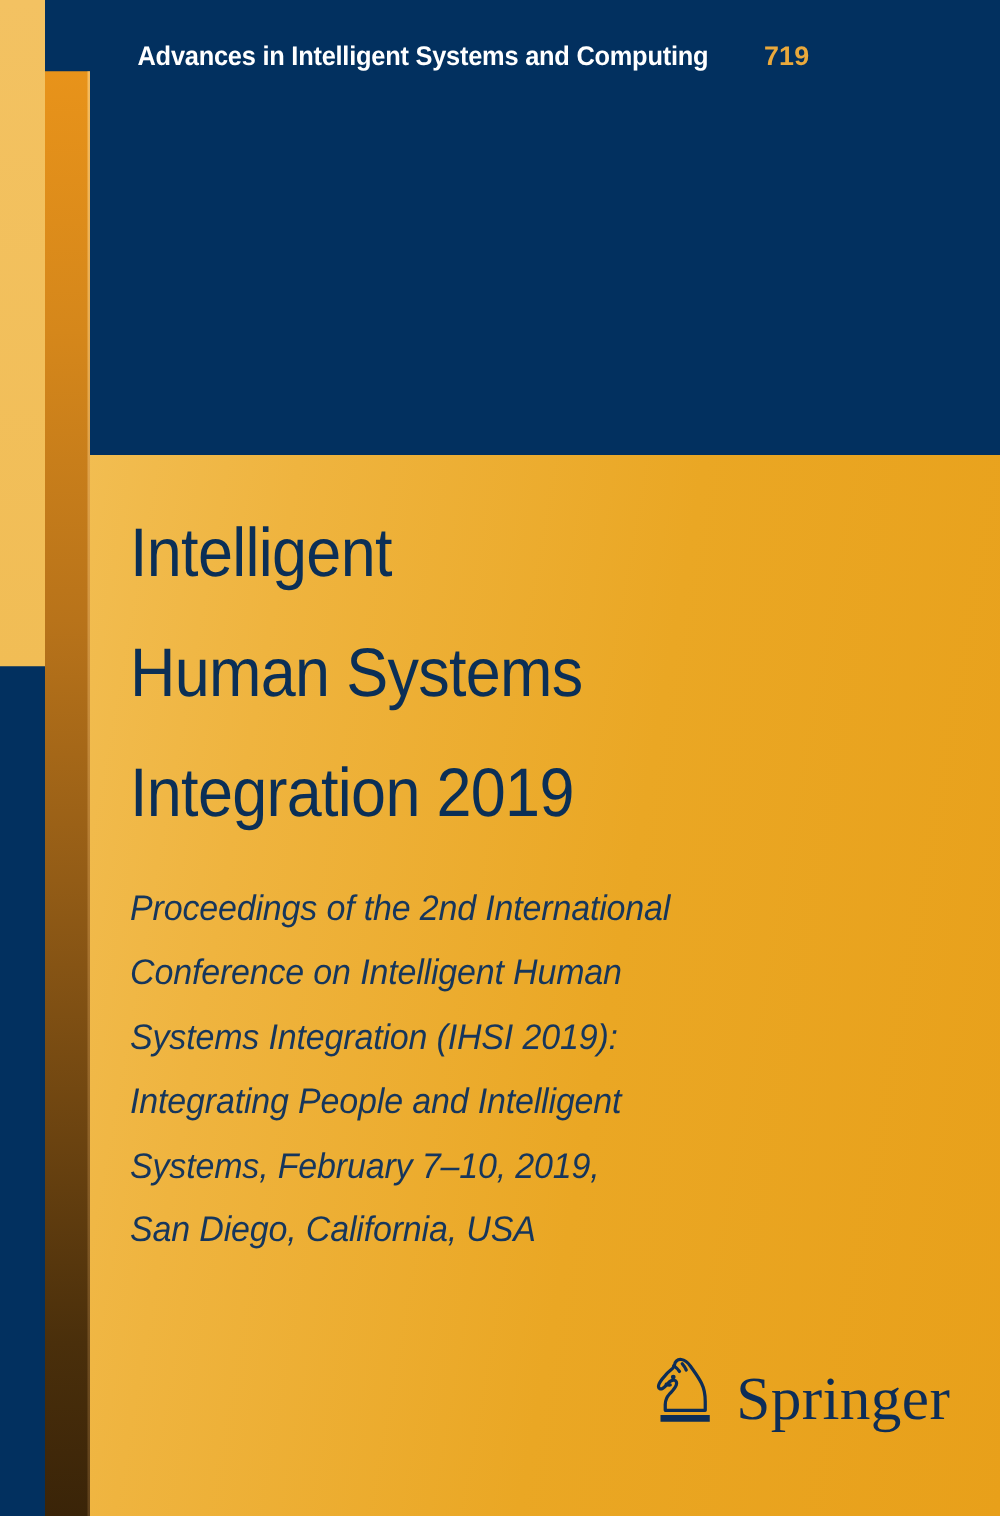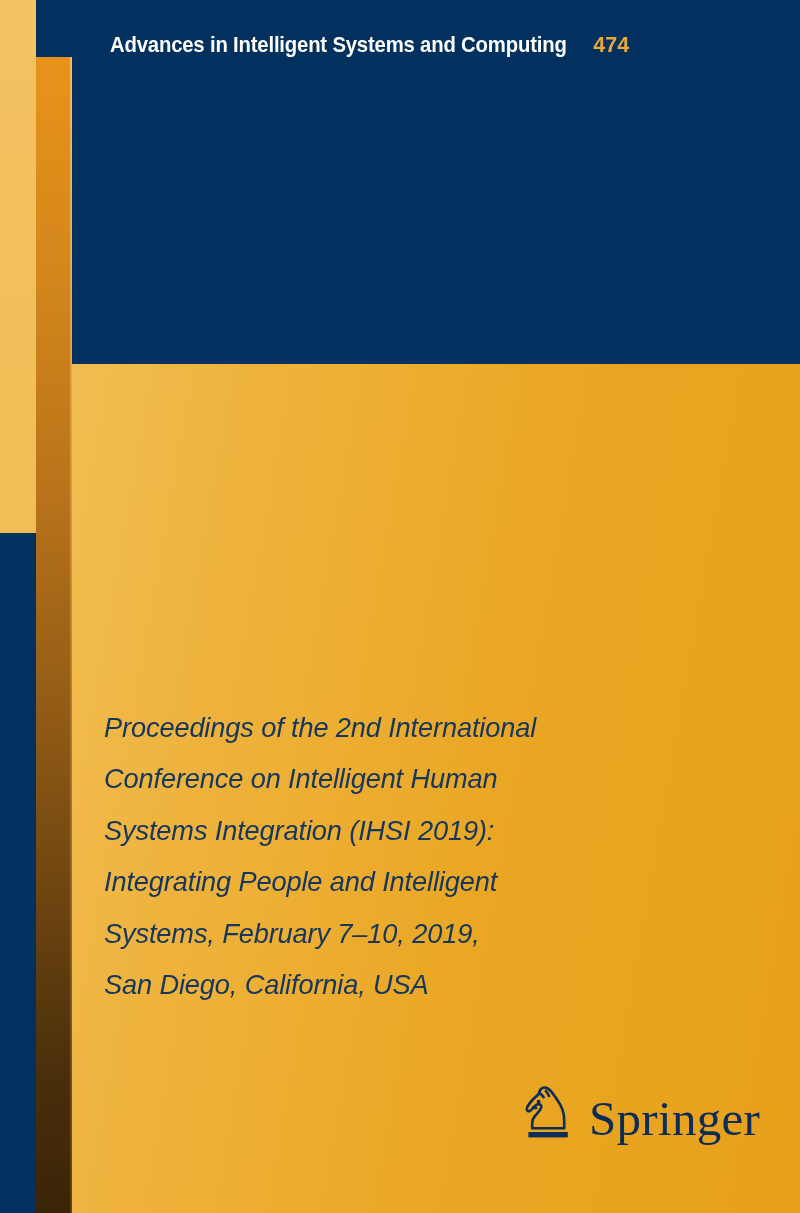--- a/index.html
+++ b/index.html
@@ -57,20 +57,21 @@
     left: 36px; top: 0;
     width: 764px; height: 364px;
     background: #02305f;
   }
 
   .series-line {
     position: absolute;
     left: 110px; top: 33px;
     display: flex;
     align-items: baseline;
+    gap: 18px;
     white-space: nowrap;
   }
   .series-title {
     color: #ffffff;
     font-size: 21.5px;
     font-weight: bold;
     letter-spacing: -0.2px;
     transform: scaleX(0.945);
     transform-origin: left center;
   }
@@ -166,24 +167,29 @@
   <div class="left-gold-top"></div>
   <div class="left-navy-bottom"></div>
 
   <div class="header-block"></div>
 
   <div class="orange-band"></div>
   <div class="orange-band-hl"></div>
 
   <div class="series-line">
     <span class="series-title">Advances in Intelligent Systems and Computing</span>
-    <span class="series-number">474</span>
-  </div>
-
-
+    <span class="series-number">719</span>
+  </div>
+
+
+  <div class="title-block">
+    <div class="title-line">Intelligent</div>
+    <div class="title-line">Human Systems</div>
+    <div class="title-line">Integration 2019</div>
+  </div>
 
   <div class="subtitle-block">
     <div class="subtitle-line">Proceedings of the 2nd International</div>
     <div class="subtitle-line">Conference on Intelligent Human</div>
     <div class="subtitle-line">Systems Integration (IHSI 2019):</div>
     <div class="subtitle-line">Integrating People and Intelligent</div>
     <div class="subtitle-line">Systems, February 7–10, 2019,</div>
     <div class="subtitle-line">San Diego, California, USA</div>
   </div>
 

